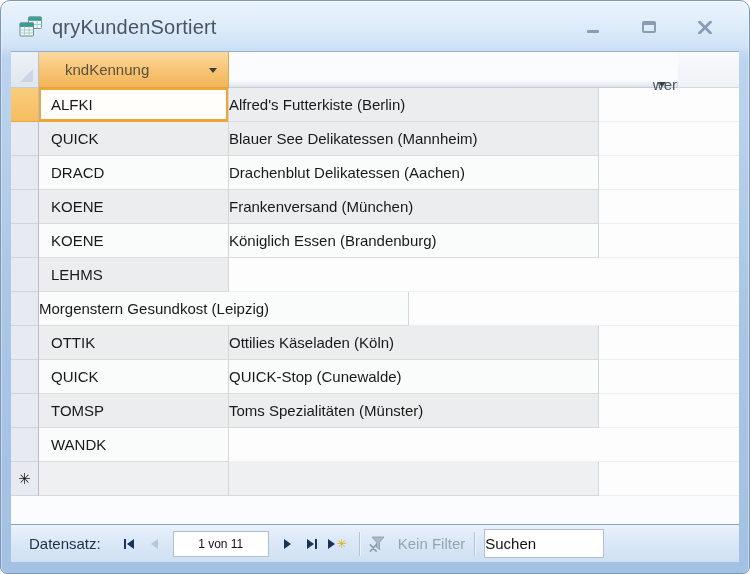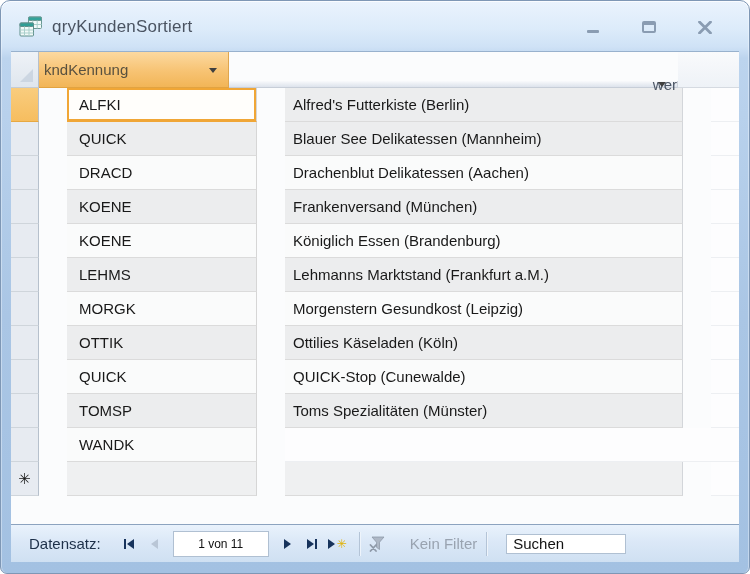--- a/index.html
+++ b/index.html
@@ -13,63 +13,63 @@
     position:absolute; inset:0;
     border:1px solid #7e97b5;
     border-radius:10px 10px 7px 7px;
     background:linear-gradient(180deg,#eaf3fd 0%,#dcebfa 5%,#cfe2f6 8%,#bcd4ee 10%,#aac6e5 55%,#a3c1e2 100%);
     box-shadow:inset 0 1px 0 rgba(255,255,255,.75), inset 1px 0 0 rgba(255,255,255,.35), inset -1px 0 0 rgba(255,255,255,.35);
     display:flex; flex-direction:column;
     padding:0 10px 11px 10px;
   }
   .titlebar{height:50px; flex:none; display:flex; align-items:center; padding:2px 8px 0 8px;}
   .app-icon{width:24px;height:22px;flex:none;display:block;}
-  .title-text{margin-left:9px;font-size:17px;color:#4a5361;letter-spacing:.2px;}
+  .title-text{margin-left:9px;font-size:20px;color:#4a5361;letter-spacing:.2px;}
   .win-controls{margin-left:auto;display:flex;align-items:center;gap:36px;padding-right:16px;}
   .winbtn{display:flex;align-items:center;justify-content:center;width:20px;height:18px;cursor:default;}
   .glyph-min{width:12px;height:3px;background:#8a9cb2;border-radius:1px;margin-top:8px;}
   .glyph-max{width:14px;height:12px;border:2px solid #8a9cb2;border-top:4px solid #8a9cb2;border-radius:2px;}
 
   
   .datasheet{flex:1;background:#fbfcfd;overflow:hidden;display:flex;flex-direction:column;border-top:1px solid #98b1cd;}
   .header-row{height:36px;flex:none;display:flex;}
   .corner-cell{width:28px;flex:none;position:relative;background:linear-gradient(#eef2f7,#dfe6ee);border-right:1px solid #b6c0cc;border-bottom:1px solid #c4ccd5;}
   .corner-tri{position:absolute;right:5px;bottom:5px;width:0;height:0;border-bottom:13px solid #ccd6e2;border-left:13px solid transparent;}
   .col-header{position:relative;display:flex;align-items:center;font-size:15px;}
   .col-header .dd{position:absolute;right:11px;top:50%;margin-top:-2px;width:0;height:0;border-left:4px solid transparent;border-right:4px solid transparent;border-top:5px solid #3f3f3f;}
-  .hdr-knd{width:190px;flex:none;background:linear-gradient(#fcd9a0,#f7c373 55%,#f2b557);border-right:1px solid #dfa64e;border-bottom:1px solid #e2a341;color:#59513f;padding-left:5px;align-items:center;}
+  .hdr-knd{width:190px;flex:none;background:linear-gradient(#fcd9a0,#f7c373 55%,#f2b557);border-right:1px solid #dfa64e;border-bottom:1px solid #e2a341;color:#59513f;padding-left:26px;align-items:center;}
   .hdr-wer{flex:1;background:linear-gradient(#f9fafc,#e9edf3 55%,#dde3ec);border-right:1px solid #cdd3db;border-bottom:1px solid #c7ced8;color:#4b5564;justify-content:flex-end;margin-top:29px;}
   .hdr-fill{width:61px;flex:none;background:linear-gradient(#f9fafc,#eef2f7);border-bottom:1px solid #d5dae1;}
 
   .rows{flex:none;}
-  .drow{height:34px;display:flex;font-size:15px;color:#191919;gap:28px;}
+  .drow{height:34px;display:flex;font-size:15px;color:#191919;}
   .cell-sel{width:28px;flex:none;background:#e7ebf1;border-right:1px solid #b6c0cc;border-bottom:1px solid #cfd5db;display:flex;align-items:center;justify-content:center;}
   .cell-sel.current{background:linear-gradient(#f9cd7e,#f6bd5f);border-bottom:1px solid #e7a842;}
   .cell-knd{width:190px;flex:none;border-right:1px solid #d6d6d6;border-bottom:1px solid #dbdbdb;display:flex;align-items:center;padding-left:12px;}
-  .cell-wer{width:398px;flex:none;border-right:1px solid #d3d6da;border-bottom:1px solid #dbdbdb;display:flex;align-items:center;padding-left:8px;}
+  .cell-wer{width:370px;flex:none;border-right:1px solid #d3d6da;border-bottom:1px solid #dbdbdb;display:flex;align-items:center;}
   .cell-fill{flex:1;background:#fdfdfe;border-bottom:1px solid #edeff2;}
   .drow.shaded .cell-knd,.drow.shaded .cell-wer{background:#ecedee;}
   .drow.light .cell-knd,.drow.light .cell-wer{background:#fafbfb;}
   .cell-knd.sel-cell{background:#fffefb !important;box-shadow:inset 0 0 0 2px #f0a636;border-bottom:1px solid #f0a636;font-weight:400;}
   .new-marker{font-size:15px;color:#151515;line-height:1;}
   .drow.newrow .cell-knd,.drow.newrow .cell-wer{background:#eff0f1;}
   .fill-strip{flex:1;background:#fbfcfd;}
 
   
   .navbar{height:38px;flex:none;display:flex;align-items:center;border-top:1px solid #8ca3bf;background:linear-gradient(#e9f2fc,#dbe8f7 45%,#cfe0f2);padding:0 10px 0 18px;font-size:15px;color:#1d3049;}
   .navbtn{width:25px;height:24px;display:flex;align-items:center;justify-content:center;gap:1px;cursor:default;}
   .tri-l{width:0;height:0;border-top:5px solid transparent;border-bottom:5px solid transparent;border-right:7px solid #17335c;}
   .tri-r{width:0;height:0;border-top:5px solid transparent;border-bottom:5px solid transparent;border-left:7px solid #17335c;}
   .tri-l.dis{border-right-color:#b9c6d6;}
   .vbar{width:2px;height:10px;background:#17335c;}
   .rec-box{width:96px;height:26px;background:#fff;border:1px solid #b0c0d2;display:flex;align-items:center;justify-content:center;margin:0 6px;font-size:12px;color:#111;}
   .star{color:#e0b30e;font-size:12px;line-height:1;margin-left:1px;}
   .nav-sep{width:1px;height:24px;background:#b4c4d7;box-shadow:1px 0 0 #eef4fb;margin:0 9px;}
-  .filter-group{display:flex;align-items:center;gap:24px;color:#99a3b0;font-size:15px;}
-  .search-box{width:120px;height:20px;border:1px solid #b0c0d2;background:#fff;font-family:"Liberation Sans",sans-serif;font-size:15px;color:#111;padding:0 6px;margin-left:10px;outline:none;}
+  .filter-group{display:flex;align-items:center;gap:12px;color:#99a3b0;font-size:15px;}
+  .search-box{width:120px;height:29px;border:1px solid #b0c0d2;background:#fff;font-family:"Liberation Sans",sans-serif;font-size:15px;color:#111;padding:0 0;outline:none;}
   .nav-label{margin-right:16px;}
 </style>
 </head>
 <body>
 
 <div class="stage">
   <div class="window">
 
     <div class="titlebar">
       <svg class="app-icon" viewBox="0 0 24 22">
@@ -146,26 +146,24 @@
           </div>
           <div class="drow light">
             <div class="cell-sel"></div>
             <div class="cell-knd">KOENE</div>
             <div class="cell-wer">Königlich Essen (Brandenburg)</div>
             <div class="cell-fill"></div>
           </div>
           <div class="drow shaded">
             <div class="cell-sel"></div>
             <div class="cell-knd">LEHMS</div>
-            <div class="cell-wer">Lehmanns Marktstand (Frankfurt a.M.)</div>
-            <div class="cell-fill"></div>
-          </div>
-          <div class="drow light">
-            <div class="cell-sel"></div>
-            <div class="cell-knd">MORGK</div>
+            <div class="cell-fill"></div>
+          </div>
+          <div class="drow light">
+            <div class="cell-sel"></div>
             <div class="cell-wer">Morgenstern Gesundkost (Leipzig)</div>
             <div class="cell-fill"></div>
           </div>
           <div class="drow shaded">
             <div class="cell-sel"></div>
             <div class="cell-knd">OTTIK</div>
             <div class="cell-wer">Ottilies Käseladen (Köln)</div>
             <div class="cell-fill"></div>
           </div>
           <div class="drow light">

